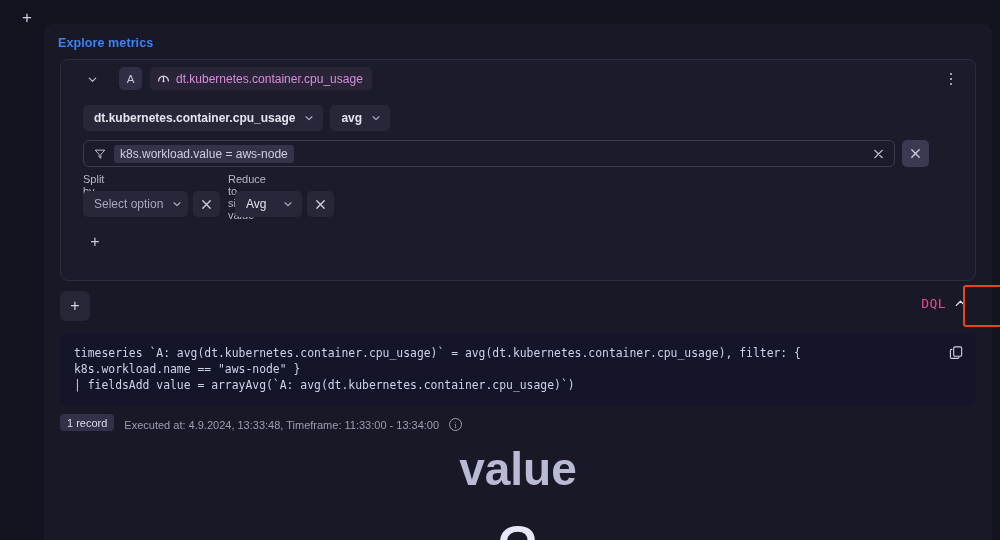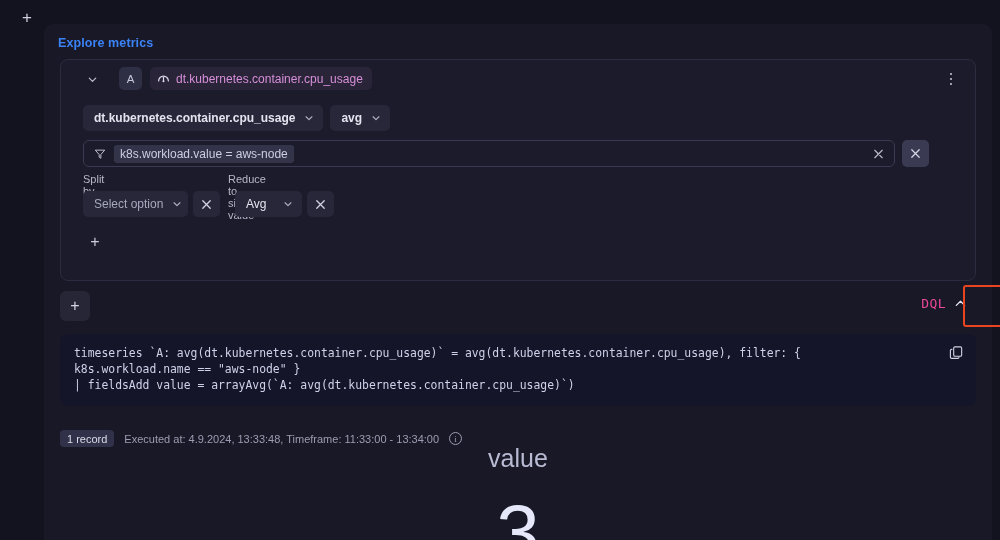--- a/index.html
+++ b/index.html
@@ -148,36 +148,36 @@
     padding: 11px 14px;
   }
   .code pre {
     font-family: "DejaVu Sans Mono", monospace;
     font-size: 11.4px; line-height: 16px;
     color: #cdd2e8; white-space: pre-wrap; word-break: break-word;
   }
   .copy { position: absolute; right: 12px; top: 11px; cursor: pointer; }
 
   
-  .status { position: absolute; left: 16px; top: 390px; display: flex; align-items: center; gap: 10px; margin-top: 16px; }
+  .status { position: absolute; left: 16px; top: 390px; display: flex; align-items: flex-end; gap: 10px; }
   .rec {
     background: #31314a; border-radius: 4px; padding: 2.5px 7px;
     font-size: 11px; color: #dcdde9;
   }
   .stxt { font-size: 11px; color: #9c9db2; }
   .infoi {
     width: 13px; height: 13px; border-radius: 50%;
     border: 1px solid #9c9db2; color: #9c9db2;
     font-size: 9px; display: flex; align-items: center; justify-content: center;
     font-family: "Liberation Serif", serif; cursor: pointer;
   }
 
   
   .bigwrap { position: absolute; left: 16px; top: 410px; width: 916px; height: 130px; text-align: center; }
-  .bigtitle { font-size: 25px; color: #b9bbd4; font-weight: 400; line-height: 1; padding-top: 12px; }
+  .bigtitle { font-size: 46px; color: #b9bbd4; font-weight: 700; line-height: 1; padding-top: 12px; }
   .bignum { font-size: 78px; color: #e6e8fa; font-weight: 400; line-height: 1; padding-top: 22px; }
 </style>
 </head>
 <body>
 
 <div class="app">
 
   <div class="tabstrip">
     <div class="tab-plus">+</div>
   </div>

